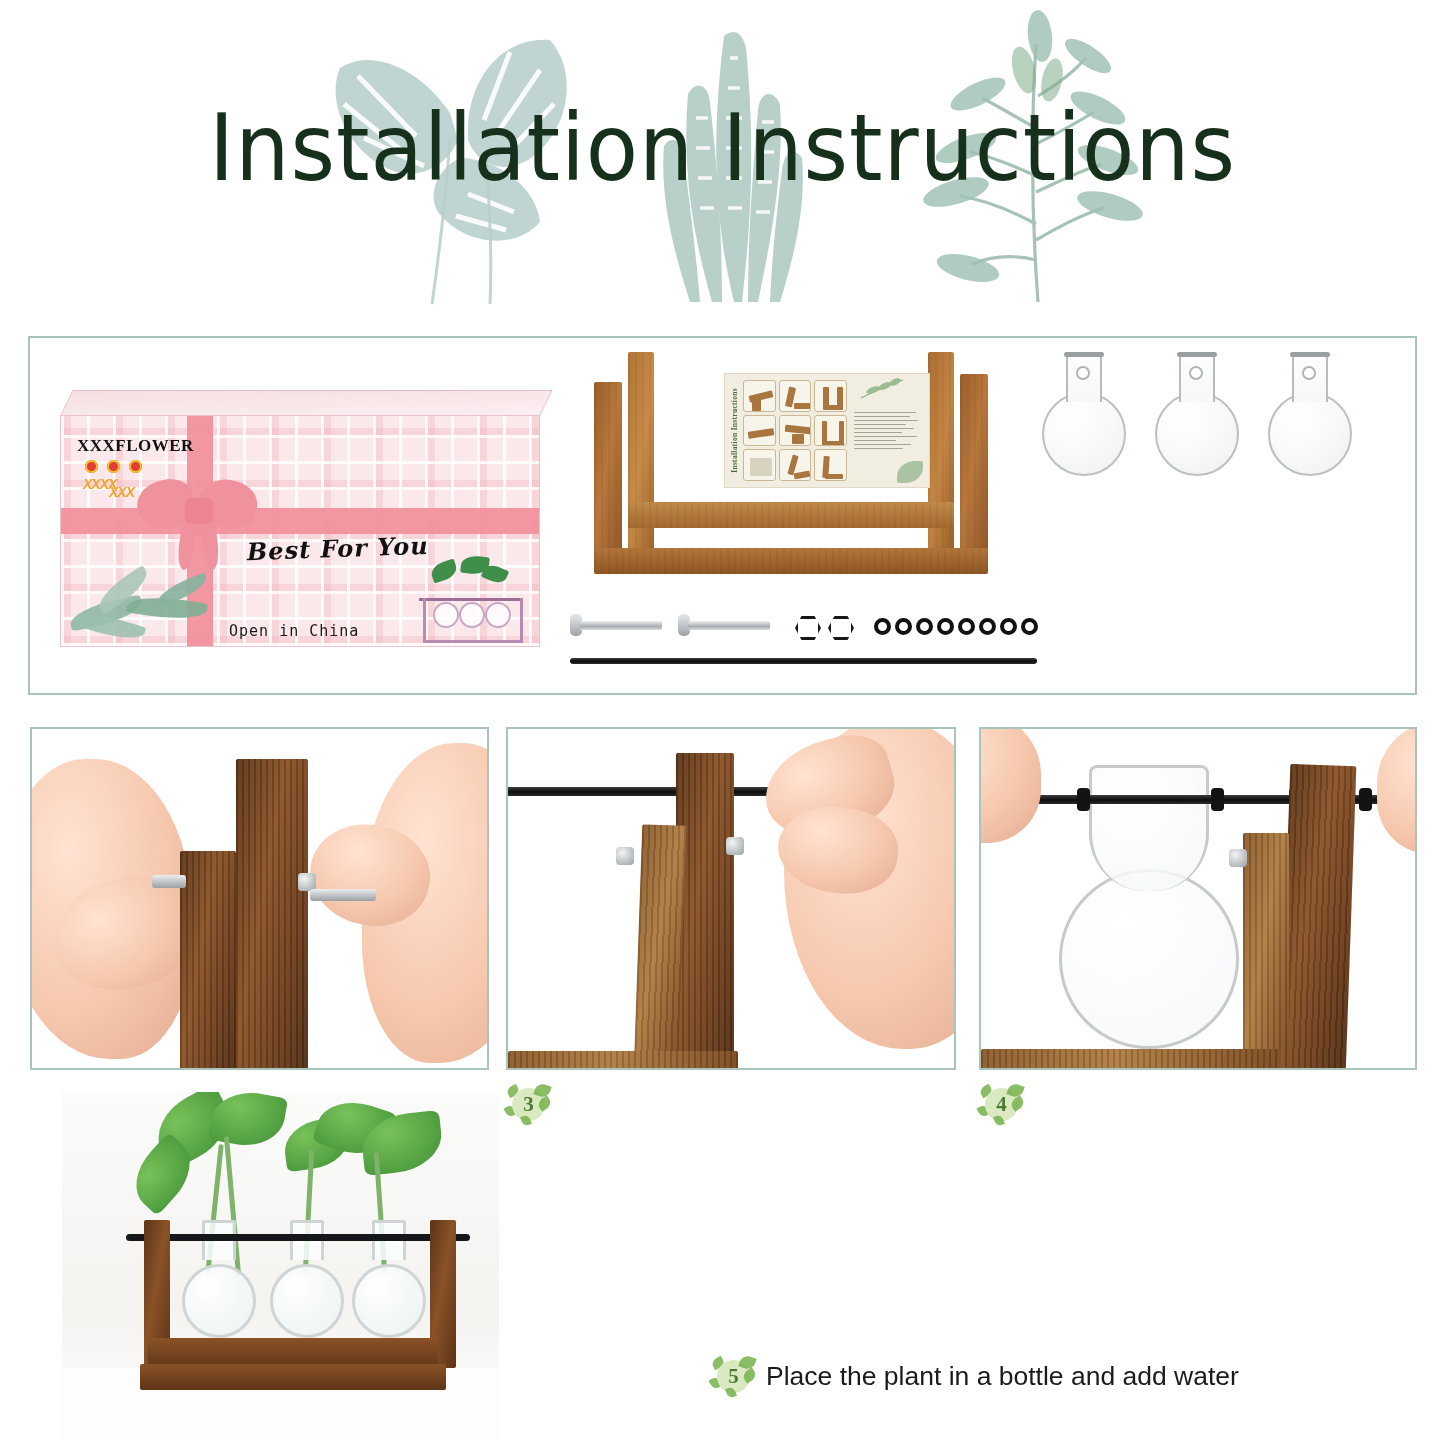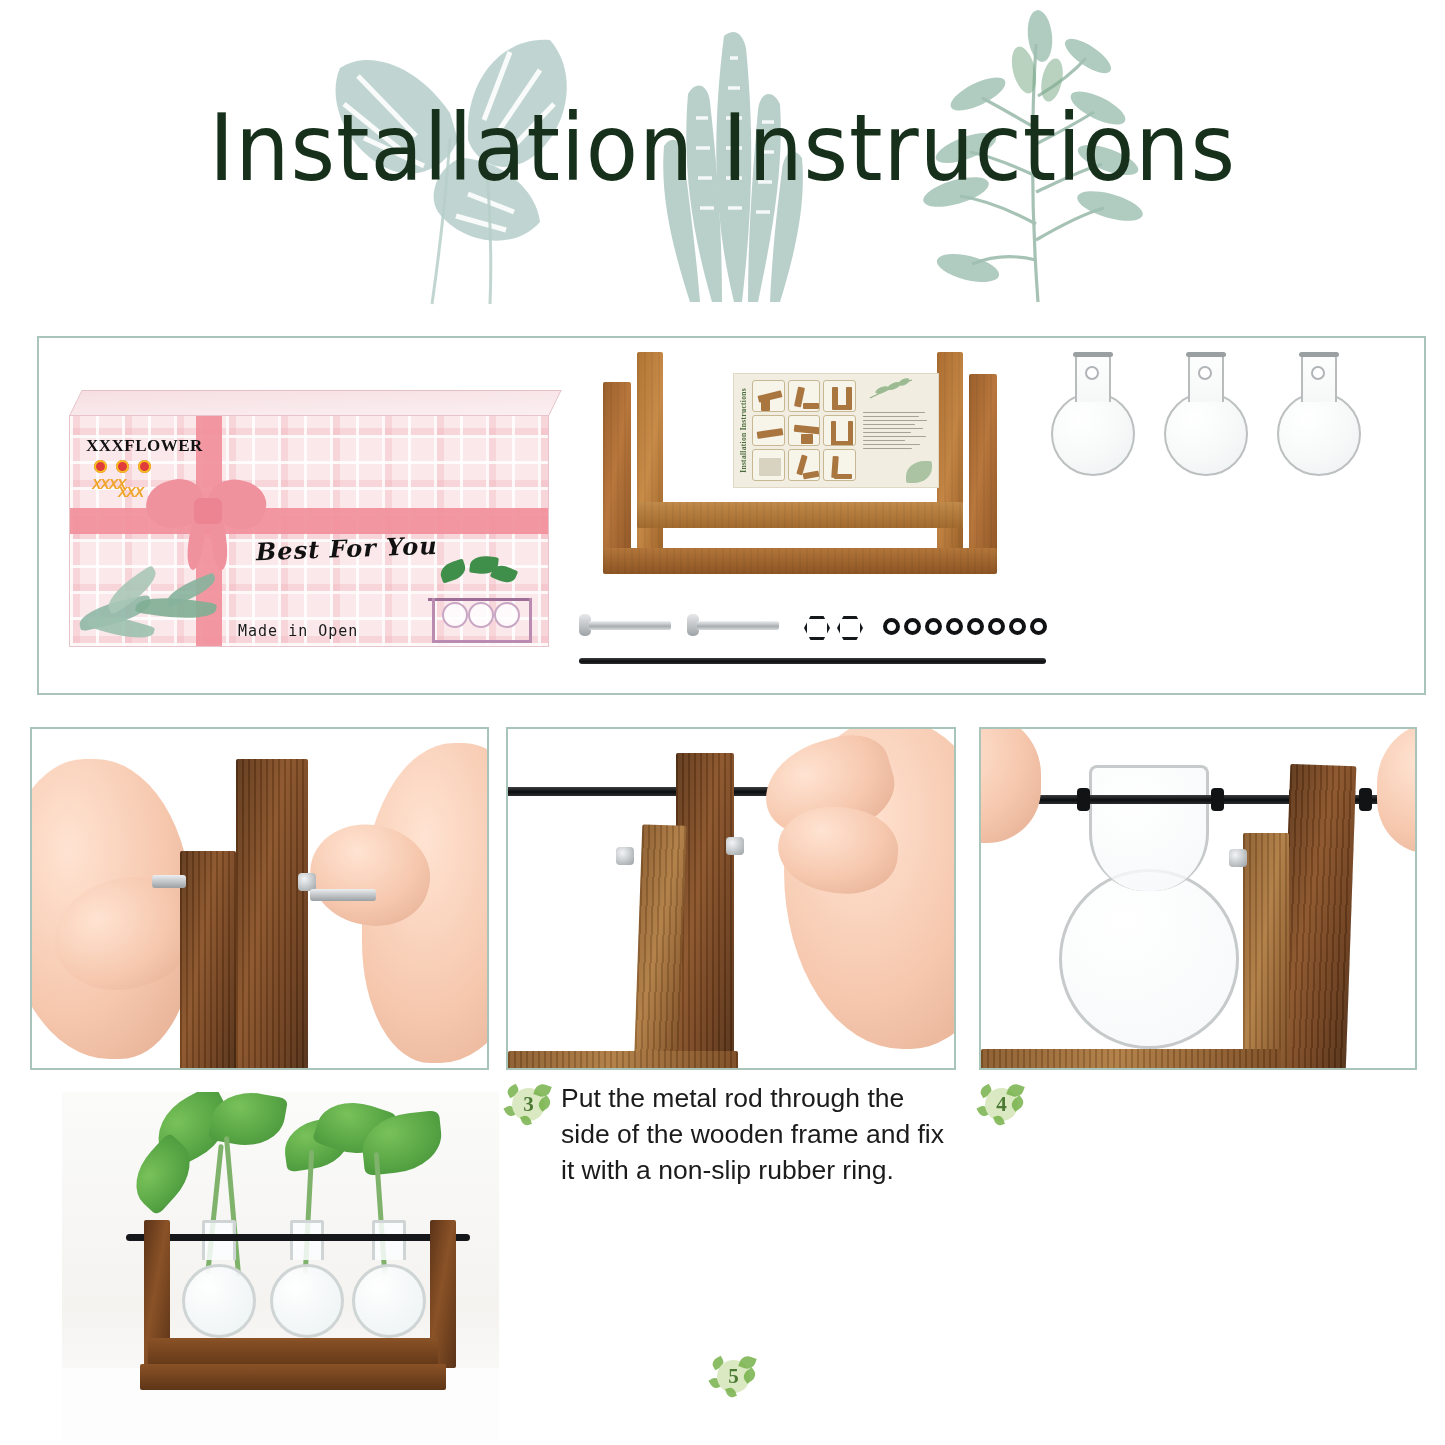--- a/index.html
+++ b/index.html
@@ -25,21 +25,21 @@
     color:#16301b;
     line-height:1;
     z-index:5;
     transform:scaleX(0.93);
   }
 
   
   .panel{position:absolute;border:2px solid #a9c5ba;background:#fff;box-sizing:border-box;}
 
   
-  #panel1{left:28px;top:336px;width:1389px;height:359px;margin-left:9px;}
+  #panel1{left:28px;top:336px;width:1389px;height:359px;}
 
   
   #panel2{left:30px;top:727px;width:459px;height:343px;}
   #panel3{left:506px;top:727px;width:450px;height:343px;}
   #panel4{left:979px;top:727px;width:438px;height:343px;}
 
   
   #panel5{left:62px;top:1092px;width:437px;height:348px;border:none;}
 
   
@@ -310,21 +310,21 @@
 
         <div class="flowers">
           <div class="flw" style="left:2px;top:0;"></div>
           <div class="flw" style="left:24px;top:0;"></div>
           <div class="flw" style="left:46px;top:0;"></div>
           <div class="xx" style="left:0;">XXXX</div>
           <div class="xx" style="left:26px;top:24px;">XXX</div>
         </div>
 
         <div class="best">Best For You</div>
-        <div class="madein">Made in Open</div>
+        <div class="madein">Open in China</div>
 
         <div class="box-leaves">
           <div class="bl" style="left:0;top:36px;width:74px;height:22px;transform:rotate(-12deg);background:#8fb7a6;"></div>
           <div class="bl" style="left:24px;top:14px;width:60px;height:20px;transform:rotate(-34deg);background:#a8c6b6;"></div>
           <div class="bl" style="left:58px;top:32px;width:80px;height:20px;transform:rotate(8deg);background:#7fae93;"></div>
           <div class="bl" style="left:10px;top:52px;width:66px;height:18px;transform:rotate(16deg);background:#9cc0ae;"></div>
           <div class="bl" style="left:86px;top:16px;width:54px;height:16px;transform:rotate(-22deg);background:#86b39c;"></div>
         </div>
 
         <div class="box-mini">
@@ -508,21 +508,20 @@
   <div class="caption" id="cap3">
     <div class="badge">
       <div class="leaf l3"></div>
         <div class="leaf l4"></div>
       <div class="disc"></div>
       <div class="leaf l1"></div>
         <div class="leaf l2"></div>
         <div class="leaf l5"></div>
       <div class="num">3</div>
     </div>
-    <div class="txt">Put the metal rod through the side of the wooden frame and fix it with a non-slip rubber ring.</div>
   </div>
 
   <div class="panel" id="panel4">
     <div class="scene">
       <div class="gvase" style="left:78px;top:140px;width:180px;height:180px;border-radius:50%;"></div>
       <div class="gvase" style="left:108px;top:36px;width:120px;height:126px;border-radius:8px 8px 46% 46%;border-bottom:none;"></div>
 
       <div class="mrod" style="left:6px;top:66px;width:430px;"></div>
       <div class="rrubber" style="left:96px;top:59px;"></div>
       <div class="rrubber" style="left:230px;top:59px;"></div>
@@ -586,15 +585,16 @@
   <div class="caption" id="cap5">
     <div class="badge">
       <div class="leaf l3"></div>
         <div class="leaf l4"></div>
       <div class="disc"></div>
       <div class="leaf l1"></div>
         <div class="leaf l2"></div>
         <div class="leaf l5"></div>
       <div class="num">5</div>
     </div>
+    <div class="txt">Place the plant in a bottle and add water</div>
   </div>
 
 </div>
 
 </body></html>

